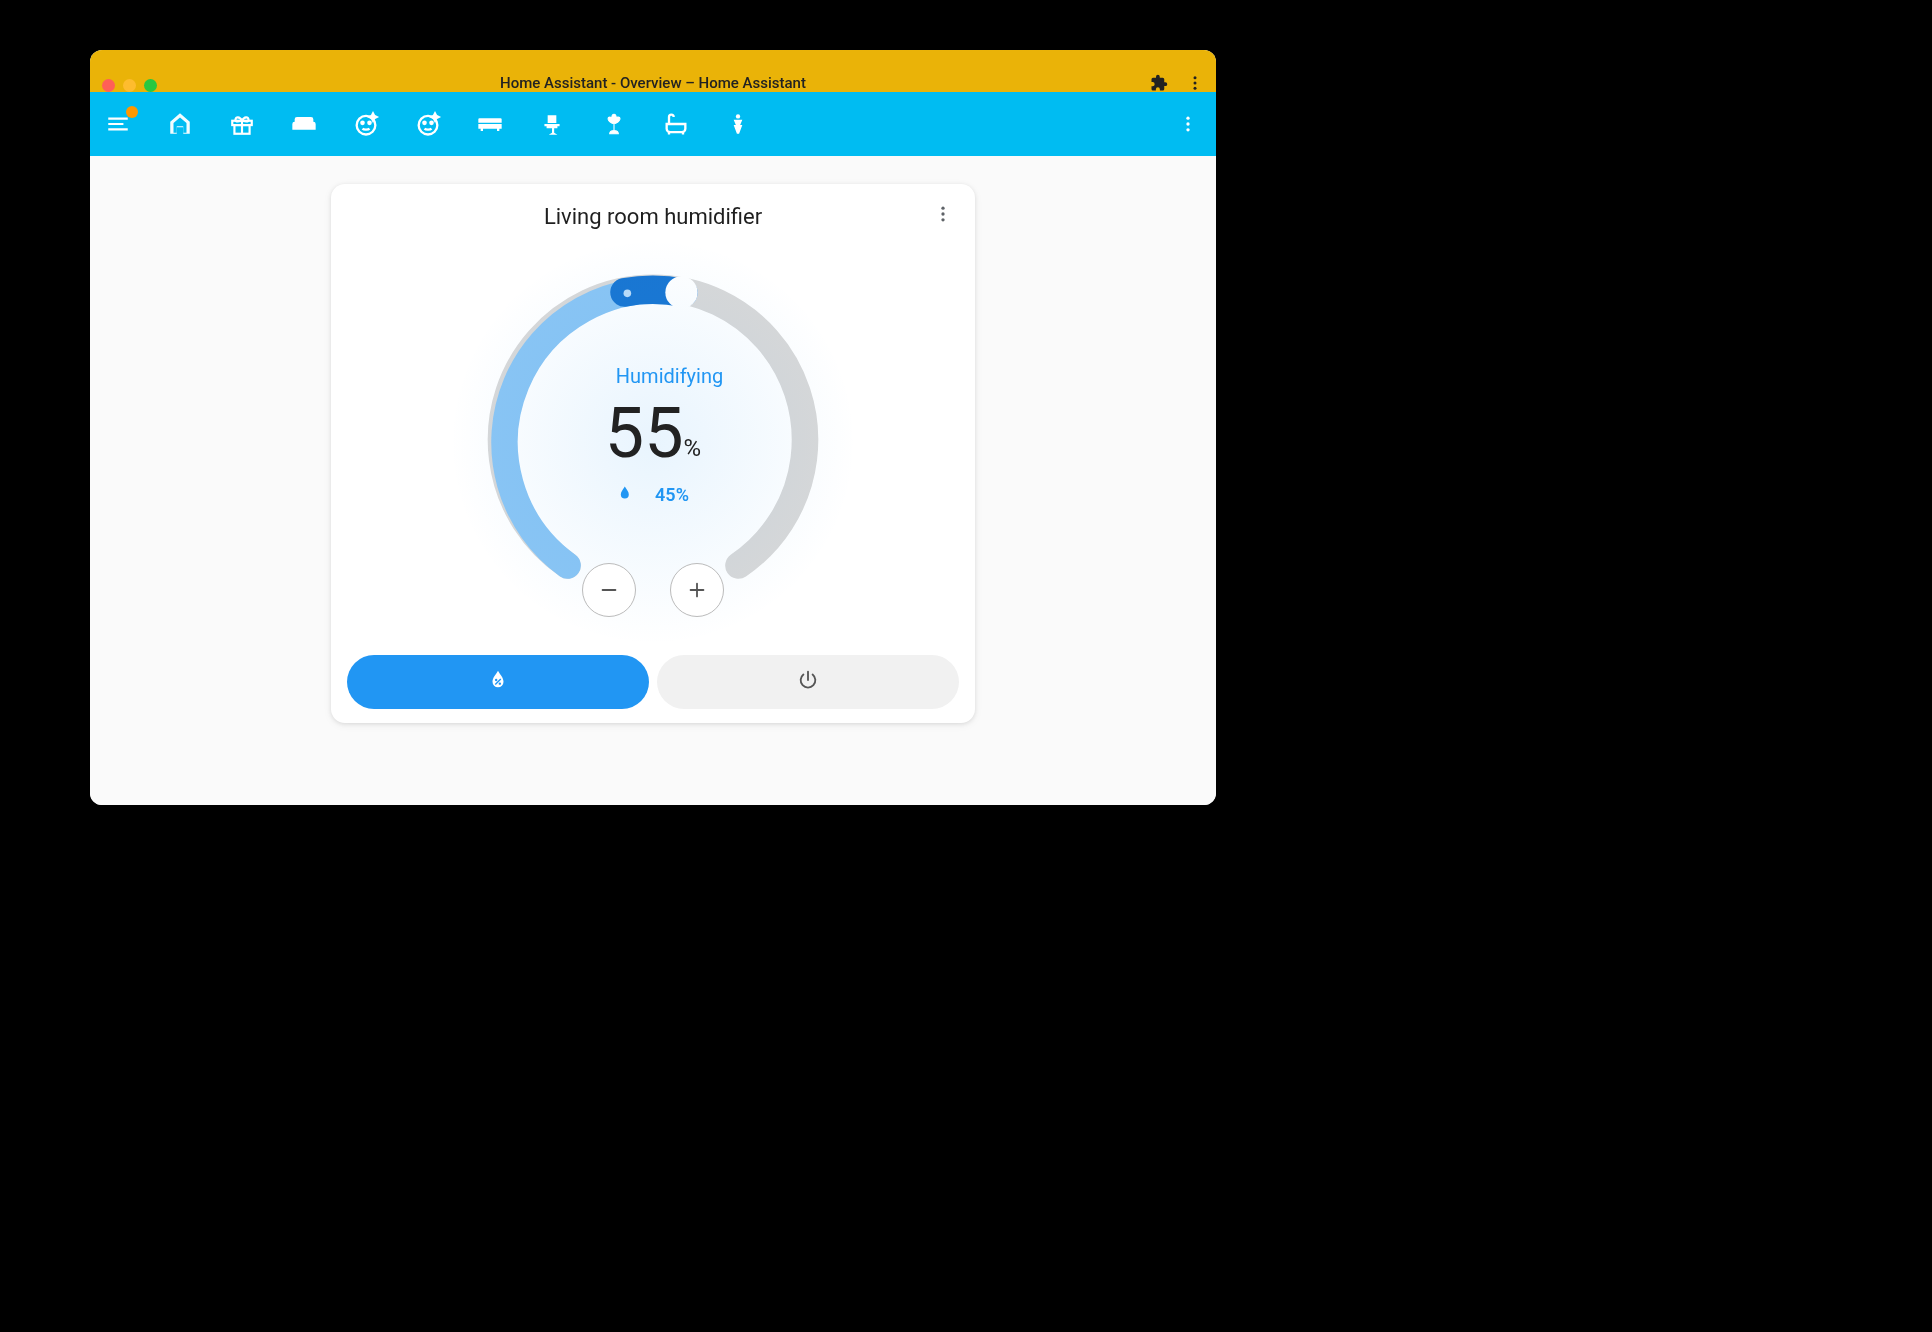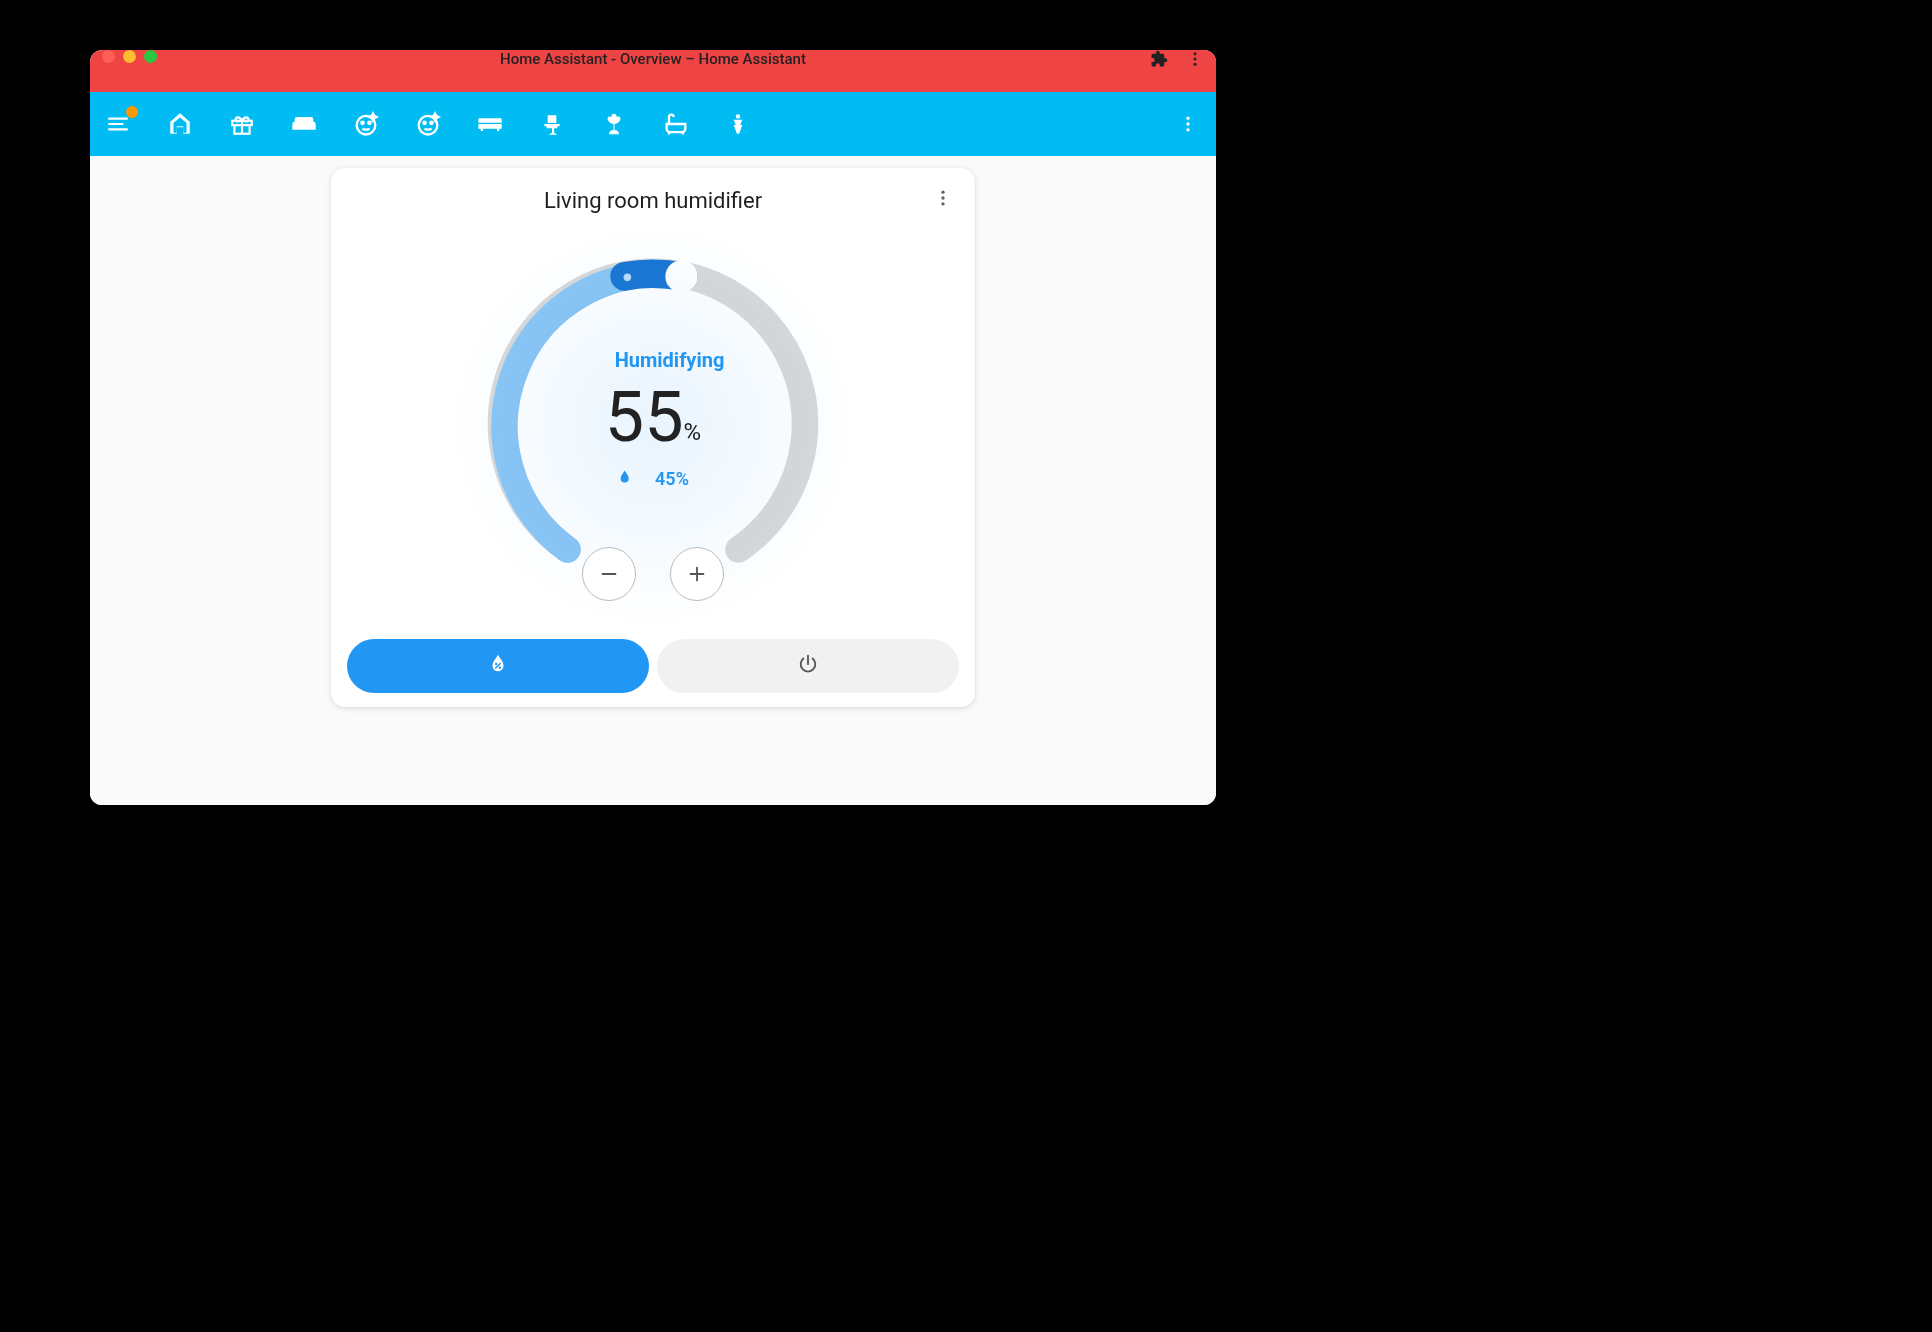--- a/index.html
+++ b/index.html
@@ -10,23 +10,23 @@
     width: 1126px; height: 755px;
     background: #fff;
     border-radius: 12px;
     overflow: hidden;
     box-shadow: 0 20px 60px rgba(0,0,0,0.5);
     display: flex;
     flex-direction: column;
   }
   .titlebar {
     height: 42px;
-    background: #ef4444;
-    display: flex;
-    align-items: flex-start;
+    background: #eab308;
+    display: flex;
+    align-items: flex-end;
     padding: 0 12px;
     position: relative;
     color: #1a1a1a;
     flex-shrink: 0;
     gap: 48px;
   }
   .traffic { display: flex; gap: 8px; }
   .traffic .dot { width: 13px; height: 13px; border-radius: 50%; }
   .dot.red { background: #ff5f57; }
   .dot.yellow { background: #febc2e; }
@@ -51,21 +51,21 @@
     position: absolute; top: -4px; right: -6px;
     width: 12px; height: 12px; border-radius: 50%; background: #ff9800;
   }
   .toolbar .nav-icon { color: #fff; display: flex; align-items: center; justify-content: center; width: 28px; height: 28px; }
   .toolbar-right { margin-left: auto; }
   .content {
     flex: 1;
     background: #fafafa;
     display: flex;
     justify-content: center;
-    padding-top: 12px;
+    padding-top: 28px;
   }
   .card {
     width: 644px;
     background: #fff;
     border-radius: 14px;
     box-shadow: 0 1px 4px rgba(0,0,0,0.1), 0 2px 10px rgba(0,0,0,0.05);
     padding: 16px 16px 14px 16px;
     display: flex;
     flex-direction: column;
     align-self: flex-start;
@@ -88,21 +88,21 @@
   .gauge-center {
     position: absolute;
     top: 48%;
     left: 50%;
     transform: translate(-50%, -50%);
     text-align: center;
   }
   .state-label {
     color: #2196f3;
     font-size: 20px;
-    font-weight: 700;
+    font-weight: 400;
     margin-bottom: 10px;
     margin-left: 33px;
   }
   .big-value {
     font-size: 70px;
     font-weight: 400;
     color: #222;
     line-height: 1;
     display: inline-flex;
     align-items: flex-end;

